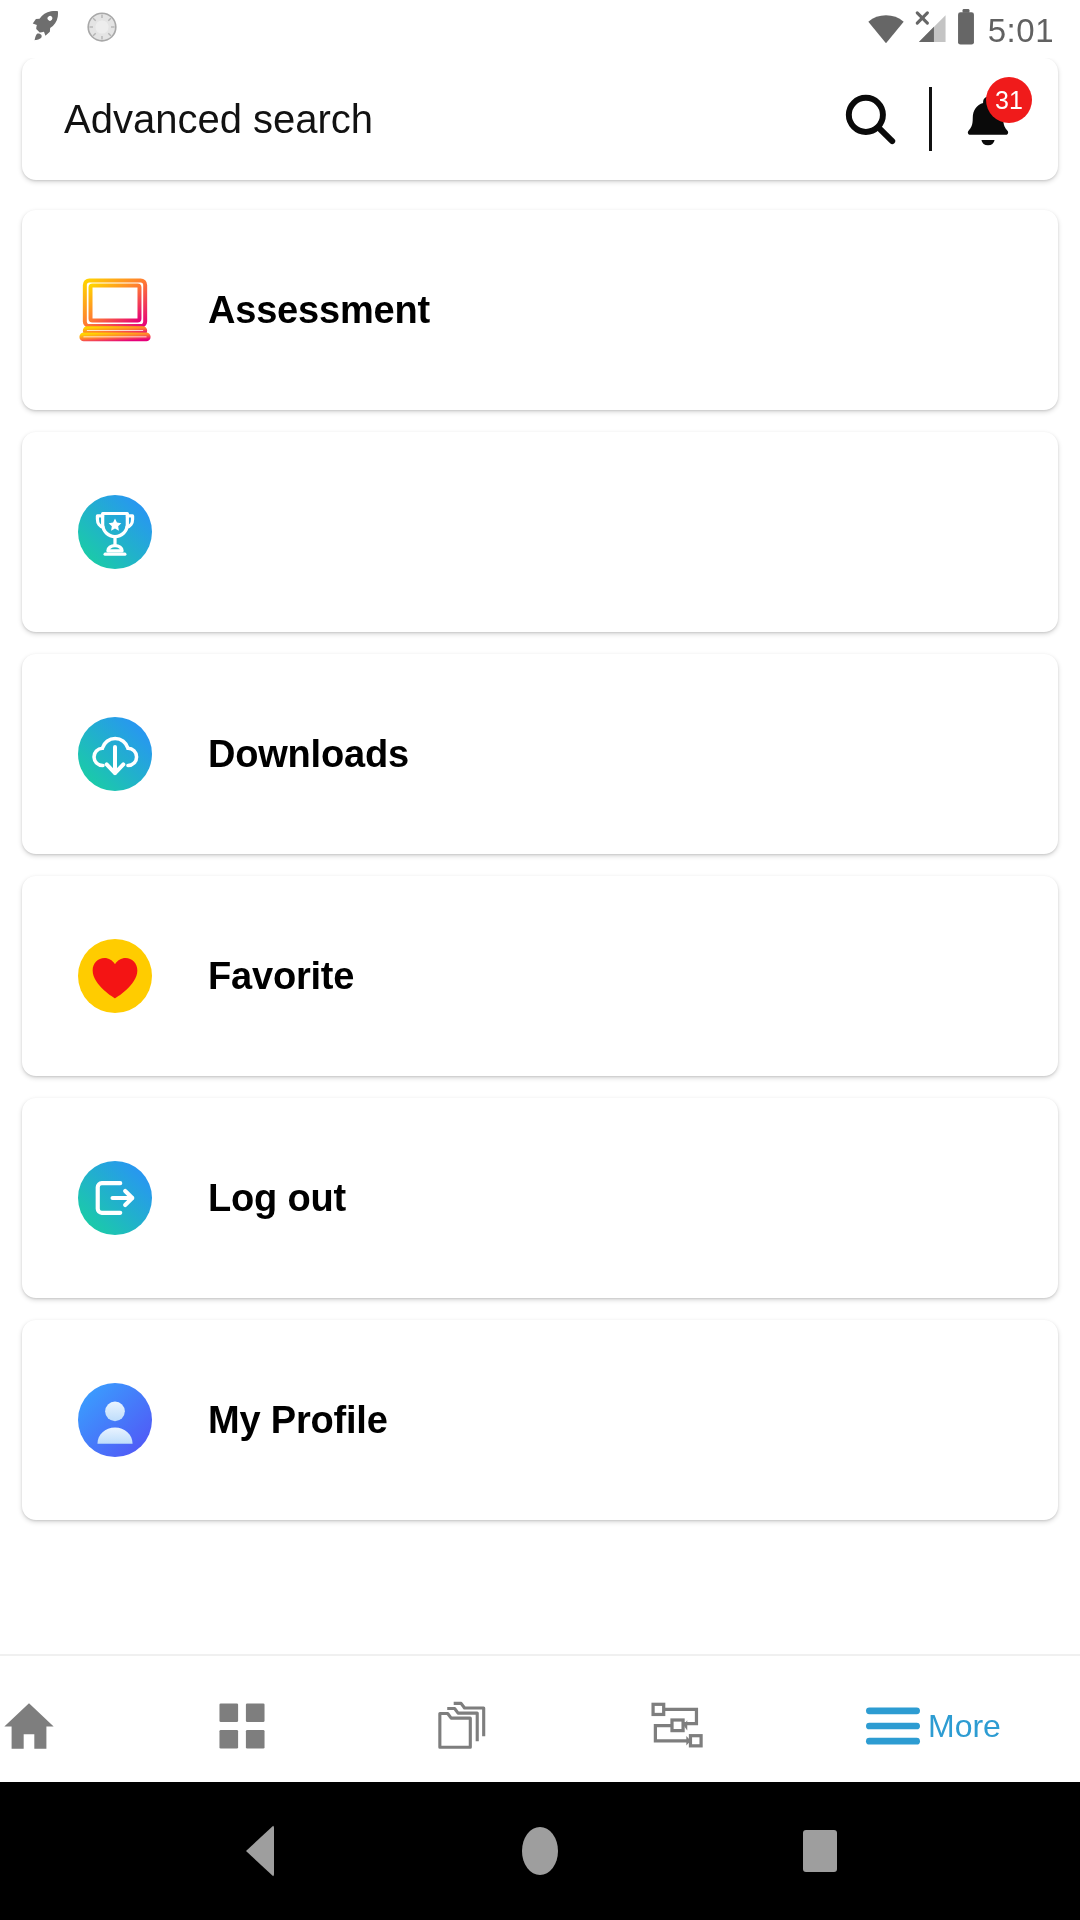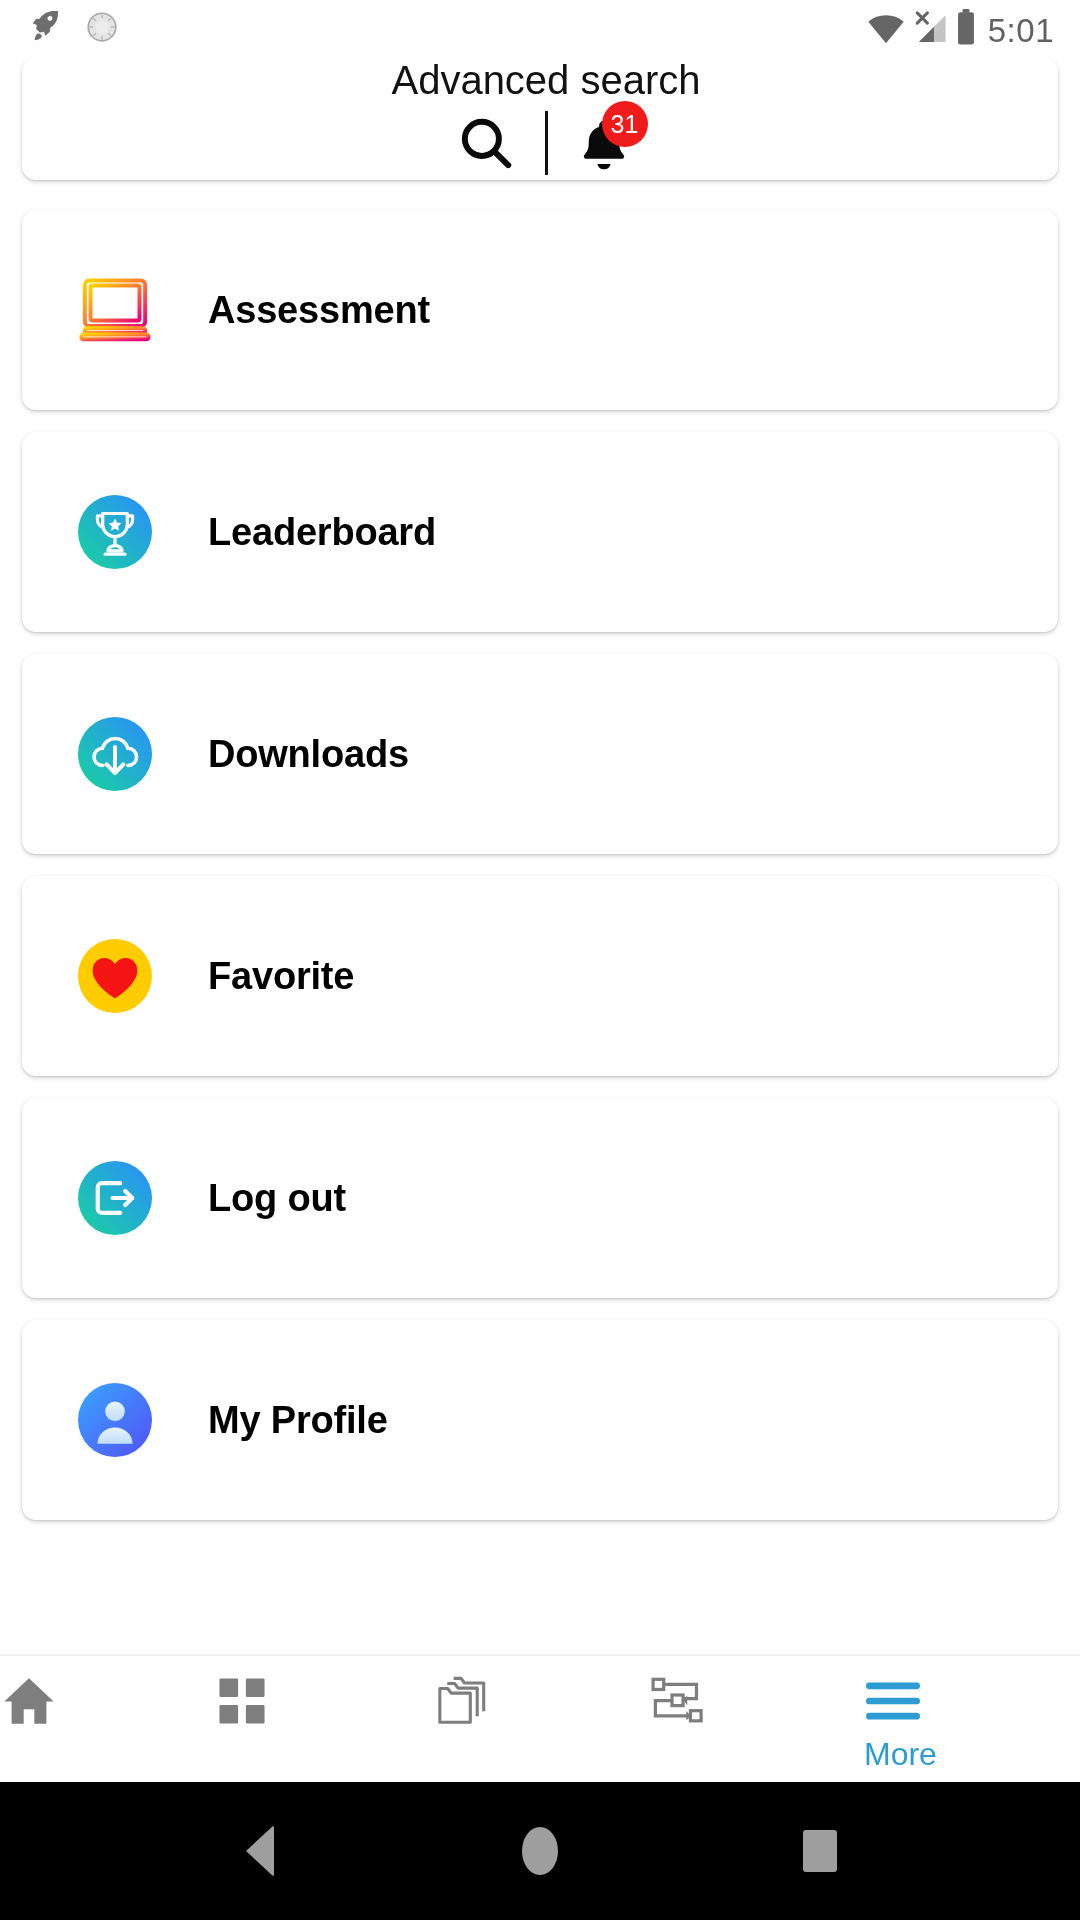--- a/index.html
+++ b/index.html
@@ -54,21 +54,20 @@
     box-shadow: 0 2px 5px rgba(0,0,0,0.16), 0 1px 2px rgba(0,0,0,0.10);
     margin: 0 22px;
   }
 
   .search-card {
     height: 122px;
     display: flex;
     align-items: center;
     padding: 0 30px 0 42px;
     margin-bottom: 30px;
-    flex-direction: column;
   }
   .search-text {
     font-size: 40px;
     color: #121212;
     font-weight: 400;
     flex: 1 1 auto;
     white-space: nowrap;
   }
   .search-actions { display: flex; align-items: center; }
   .icon-btn {
@@ -126,22 +125,22 @@
     height: 128px;
     background: #ffffff;
     border-top: 2px solid #f0f0f0;
     display: flex;
     align-items: flex-start;
     padding-top: 14px;
   }
   .nav-item {
     flex: 1 1 0;
     display: flex;
-    flex-direction: column;
-    align-items: flex-start;
+    flex-direction: row;
+    align-items: center;
     justify-content: flex-start;
     gap: 6px;
     cursor: pointer;
     height: 100%;
   }
   .nav-label {
     font-size: 32px;
     color: #2D9CD2;
     line-height: 1;
   }
@@ -293,21 +292,20 @@
               <path d="M16 12h16v7a8 8 0 0 1-16 0z"></path>
               <path d="M16 13.6h-3.4v2.2c0 2.7 1.6 4.6 3.6 5"></path>
               <path d="M32 13.6h3.4v2.2c0 2.7-1.6 4.6-3.6 5"></path>
               <path d="M24 27v5.4"></path>
               <path d="M19.4 36.2c0-1.9 2-3.4 4.6-3.4s4.6 1.5 4.6 3.4z"></path>
               <path d="M17.6 38.4h12.8"></path>
             </g>
             <path d="M24 15.3l1.25 2.6 2.85.4-2.05 2 .48 2.85L24 21.8l-2.53 1.35.48-2.85-2.05-2 2.85-.4z" fill="#ffffff"></path>
           </svg>
         </span>
-        <span class="menu-label">Leaderboard</span>
       </div>
 
       <div class="card menu-card">
         <span class="menu-icon">
           <svg width="74" height="74" viewBox="0 0 48 48">
             <defs>
               <linearGradient id="gDown" x1="0" y1="1" x2="1" y2="0">
                 <stop offset="0%" stop-color="#18D49B"></stop>
                 <stop offset="100%" stop-color="#2B8CFF"></stop>
               </linearGradient>

